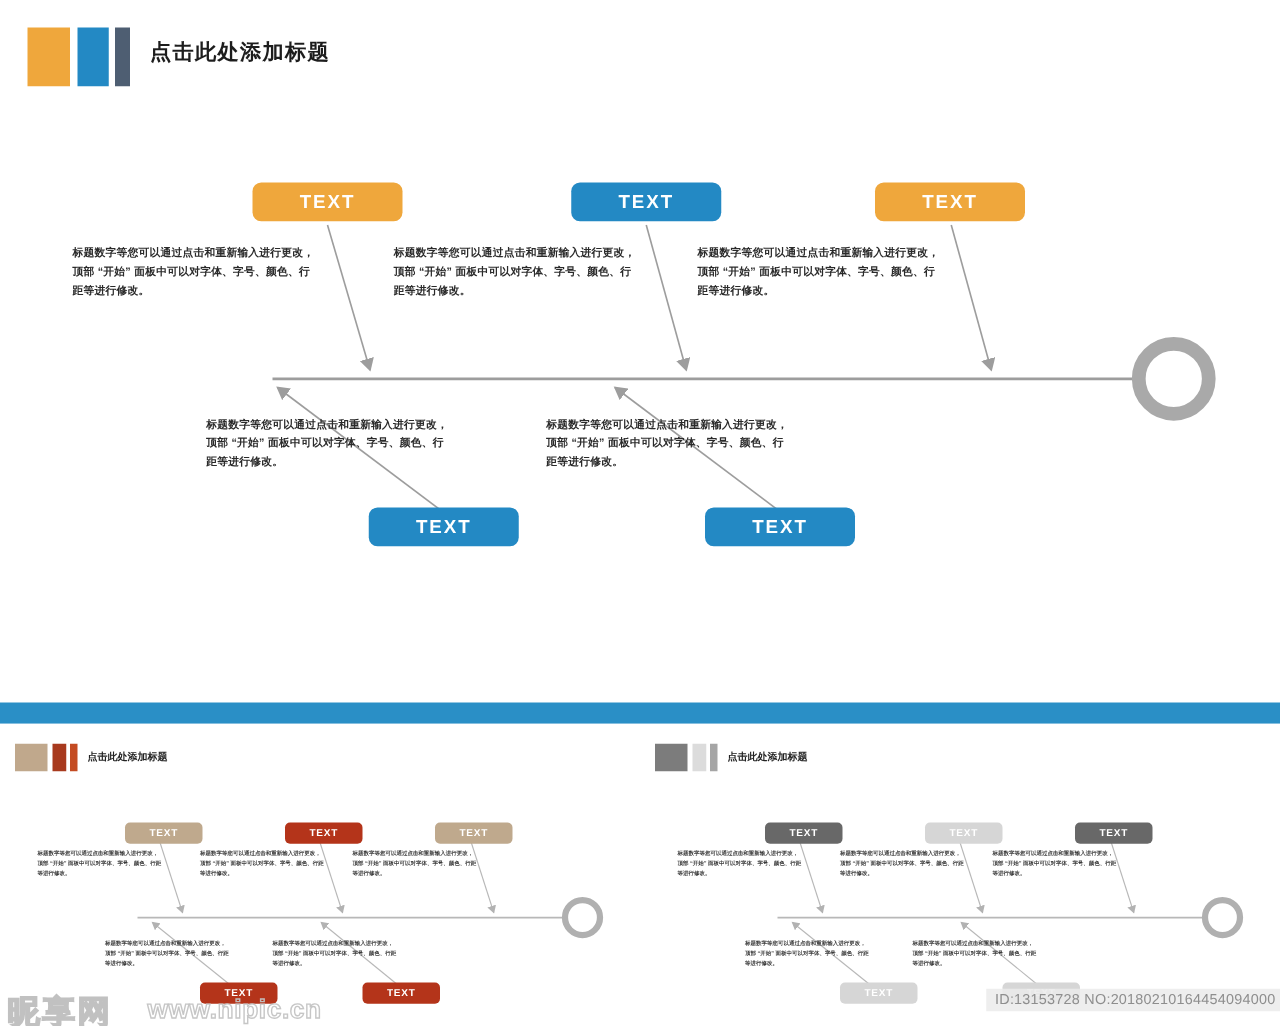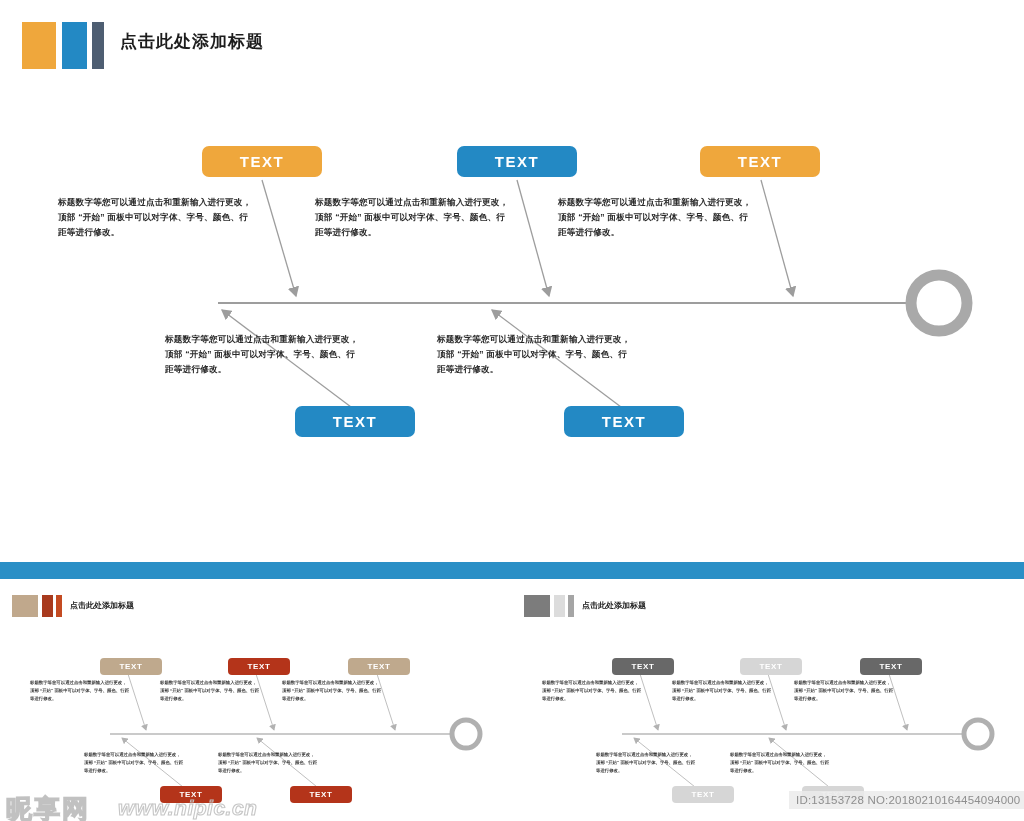--- a/index.html
+++ b/index.html
@@ -82,21 +82,21 @@
   
   .wm-logo {
     position: absolute; left: 6px; top: 792px;
     font-size: 26px; font-weight: bold;
     color: rgba(255,255,255,0.0);
     -webkit-text-stroke: 1.4px rgba(190,190,190,0.95);
     letter-spacing: 2px;
   }
   .wm-url {
     position: absolute; left: 118px; top: 796px;
-    font-size: 21px; font-style: italic; font-weight: bold;
+    font-size: 21px; font-weight: bold;
     color: rgba(255,255,255,0);
     -webkit-text-stroke: 1.1px rgba(195,195,195,0.95);
     letter-spacing: .5px;
   }
   .wm-id {
     position: absolute; left: 789px; top: 791px;
     padding: 3px 7px;
     background: rgba(235,235,235,0.86);
     color: #8e8e8e; font-size: 11.5px; letter-spacing: .2px;
     white-space: nowrap;

